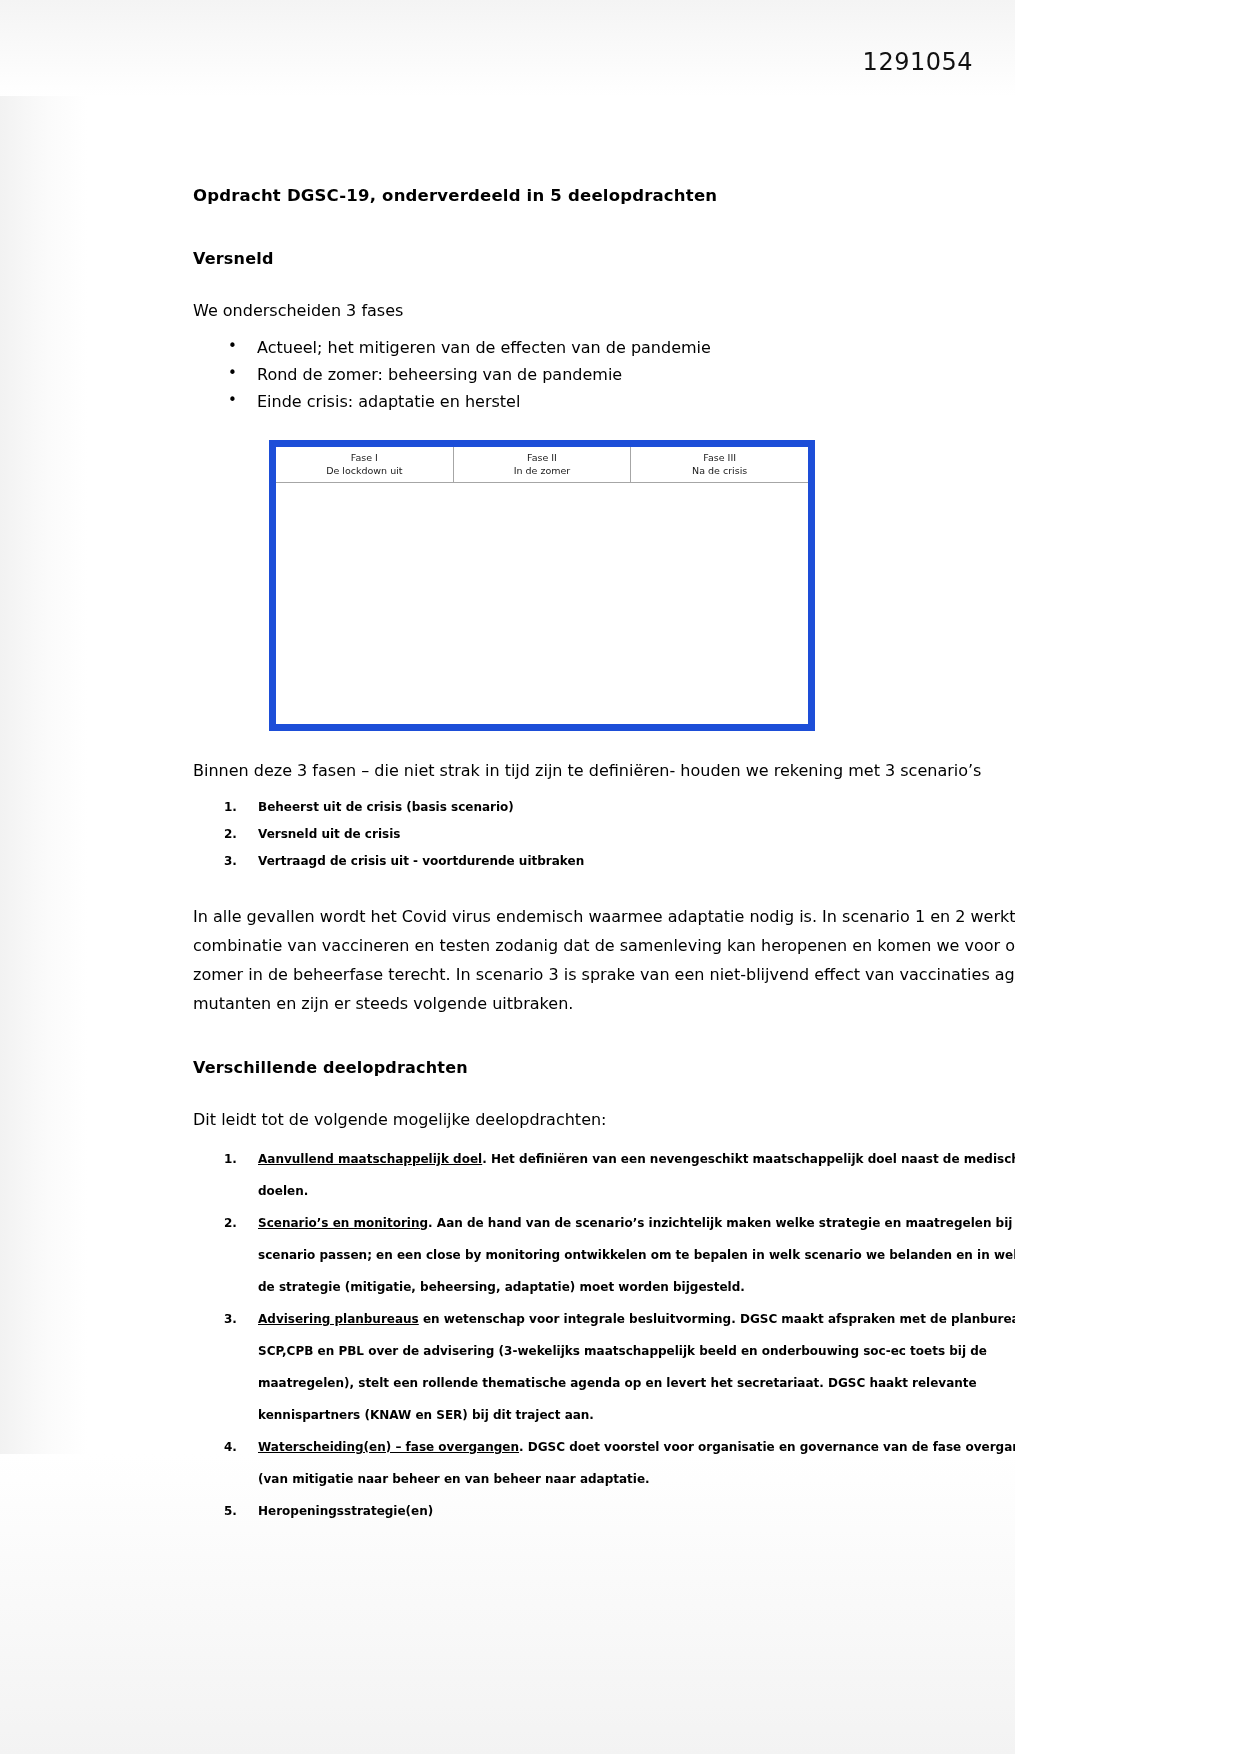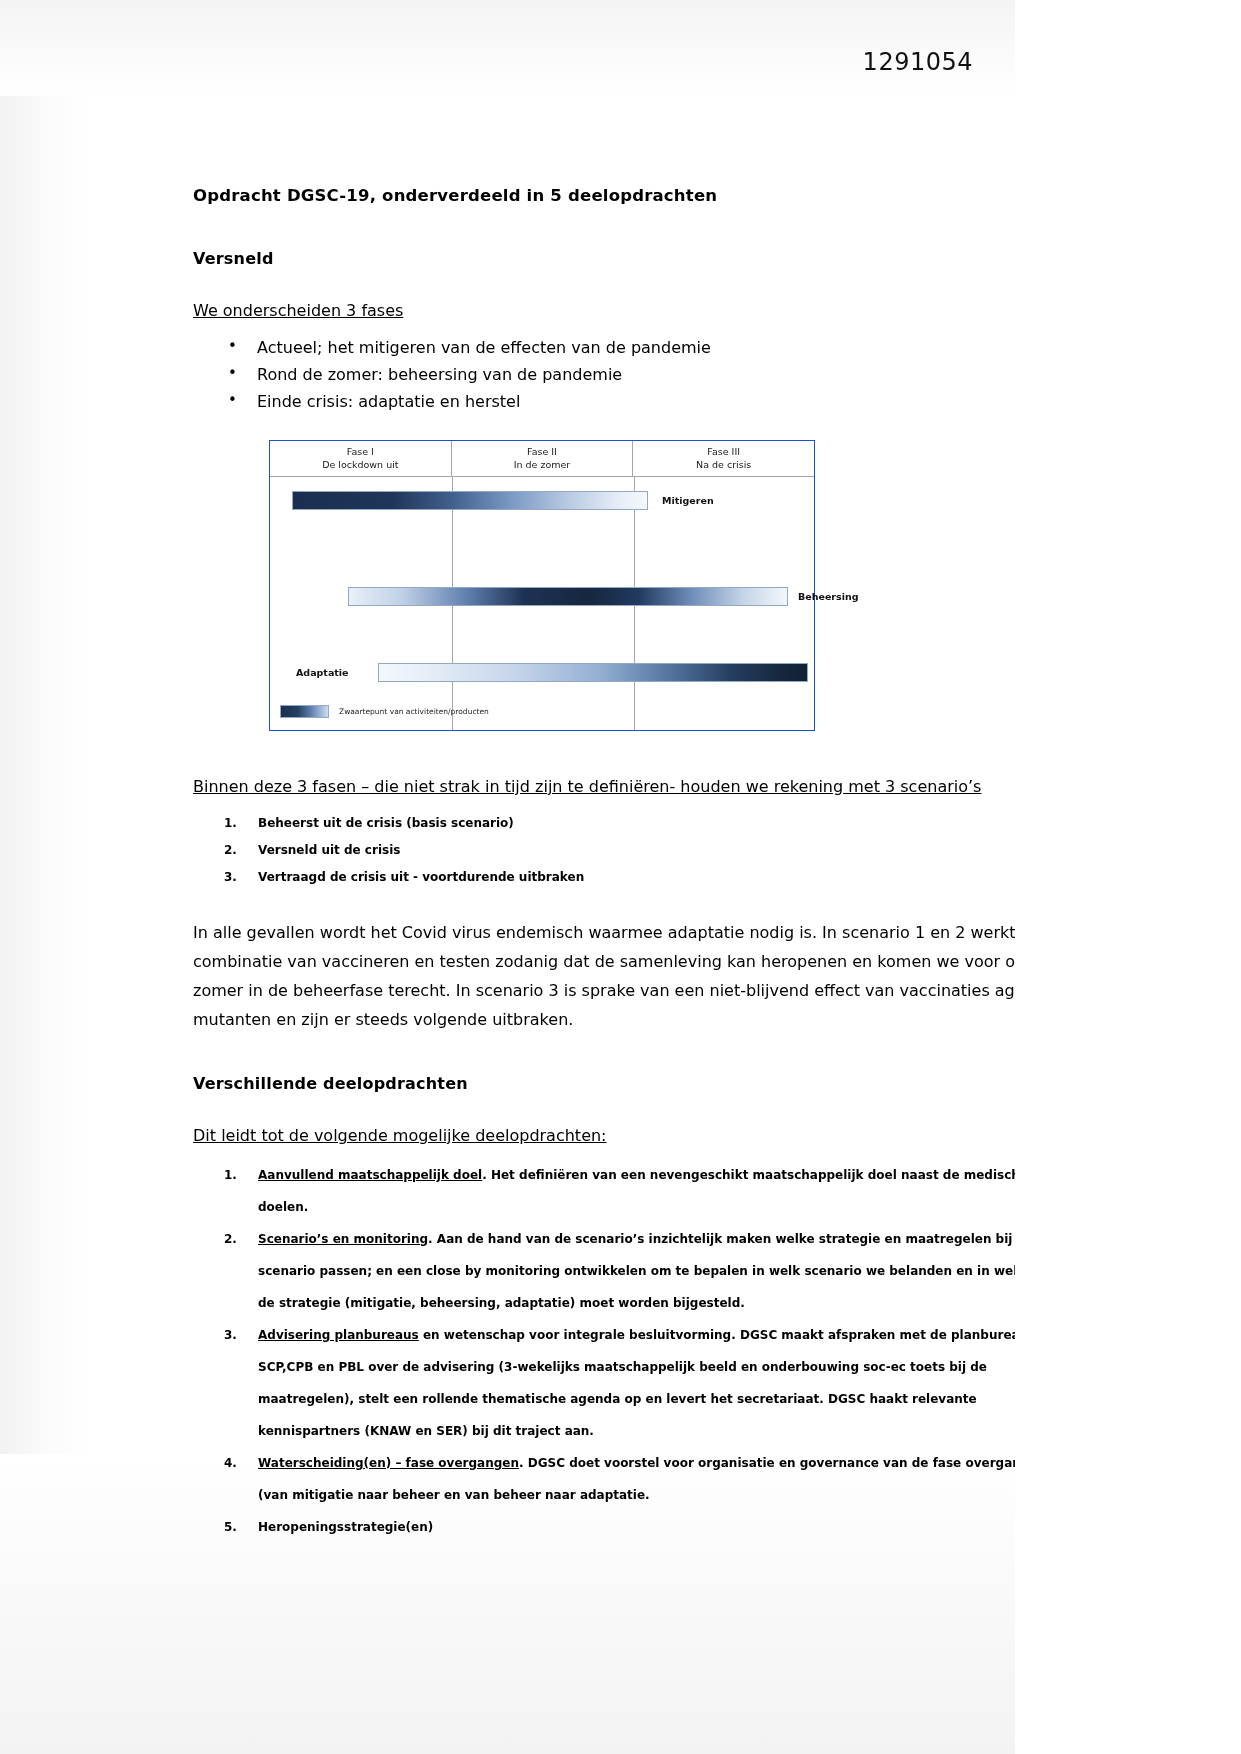--- a/index.html
+++ b/index.html
@@ -66,22 +66,21 @@
   }
   h2.section-heading {
     font-size: 16px;
     font-weight: bold;
     margin: 0 0 30px 0;
     letter-spacing: 0.2px;
   }
   p.para {
     font-size: 16px;
     line-height: 26px;
-    margin: 16px 0 10px 0;
-    text-decoration: underline;
+    margin: 0 0 10px 0;
   }
   p.para-block {
     font-size: 16px;
     line-height: 29px;
     margin: 0;
   }
   ul.bullets {
     list-style: none;
     margin: 0;
     padding: 0 0 0 31px;
@@ -134,21 +133,21 @@
 
   
   .chart-wrap {
     margin: 25px 0 0 76px;
     width: 546px;
   }
   .chart {
     position: relative;
     width: 546px;
     height: 291px;
-    border: 1px solid #1d4ed8;
+    border: 7px solid #1d4ed8;
     box-sizing: border-box;
     background: #ffffff;
   }
   .chart-header {
     display: flex;
     height: 36px;
     border-bottom: 1px solid #a6a6a6;
     box-sizing: border-box;
   }
   .chart-header .col {
@@ -275,44 +274,20 @@
           <div class="col">
             <span class="ph-name">Fase II</span>
             <span class="ph-sub">In de zomer</span>
           </div>
           <div class="col">
             <span class="ph-name">Fase III</span>
             <span class="ph-sub">Na de crisis</span>
           </div>
         </div>
 
-        <div class="chart-body">
-          <div class="vline v1"></div>
-          <div class="vline v2"></div>
-
-          <div class="bar-row" style="top:14px;">
-            <div class="bar bar-mitigeren"></div>
-            <div class="bar-label" style="left:392px;">Mitigeren</div>
-          </div>
-
-          <div class="bar-row" style="top:110px;">
-            <div class="bar bar-beheersing"></div>
-            <div class="bar-label" style="left:528px;">Beheersing</div>
-          </div>
-
-          <div class="bar-row" style="top:186px;">
-            <div class="bar bar-adaptatie"></div>
-            <div class="bar-label" style="left:26px;">Adaptatie</div>
-          </div>
-
-          <div class="legend">
-            <div class="legend-swatch"></div>
-            <div class="legend-text">Zwaartepunt van activiteiten/producten</div>
-          </div>
-        </div>
 
       </div>
     </div>
 
     <div class="gap-m"></div>
 
     <p class="para">Binnen deze 3 fasen – die niet strak in tijd zijn te definiëren- houden we rekening met 3 scenario’s</p>
 
     <ol class="numlist tight">
       <li>Beheerst uit de crisis (basis scenario)</li>

